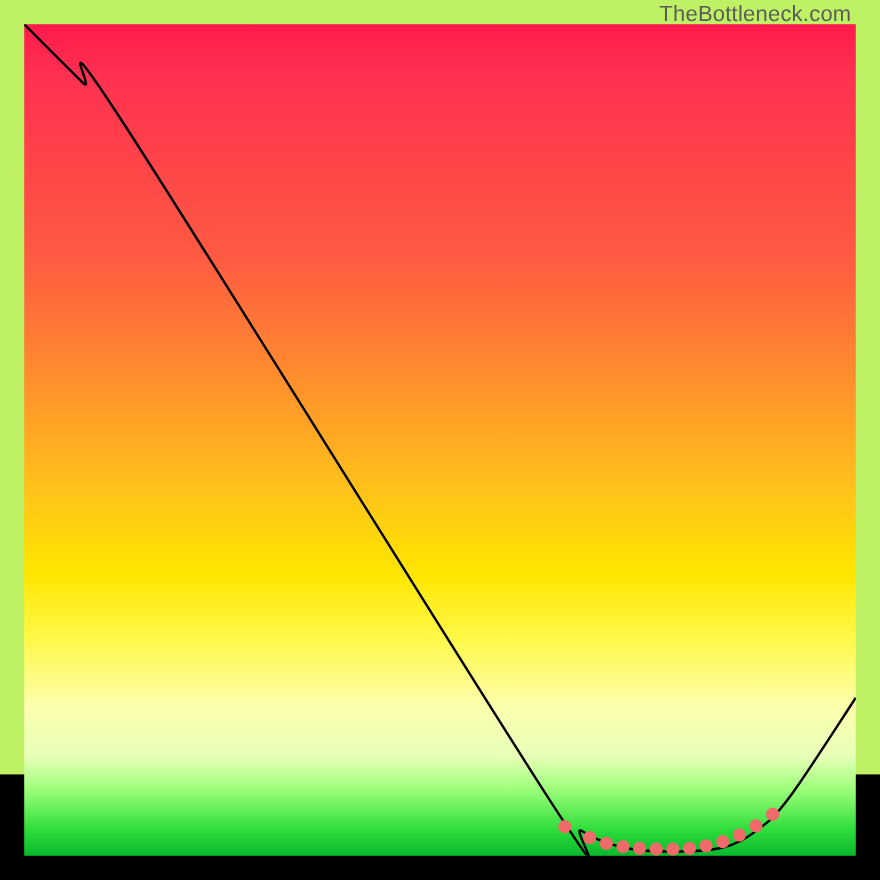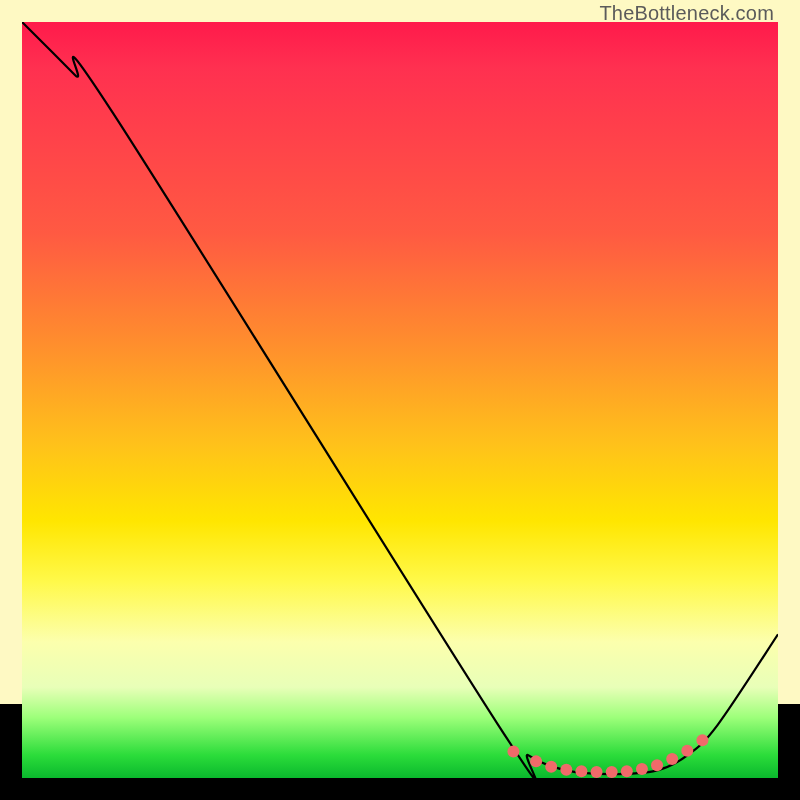--- a/index.html
+++ b/index.html
@@ -8,21 +8,21 @@
     width: 800px;
     height: 800px;
     background: #000;
     overflow: hidden;
     font-family: Arial, Helvetica, sans-serif;
   }
   .frame {
     position: relative;
     width: 800px;
     height: 704px;
-    background: #fef9c3;
+    background: #bef264;
     text-decoration: underline;
   }
   .plot {
     position: absolute;
     left: 22px;
     top: 22px;
     width: 756px;
     height: 756px;
     
     background: linear-gradient(

